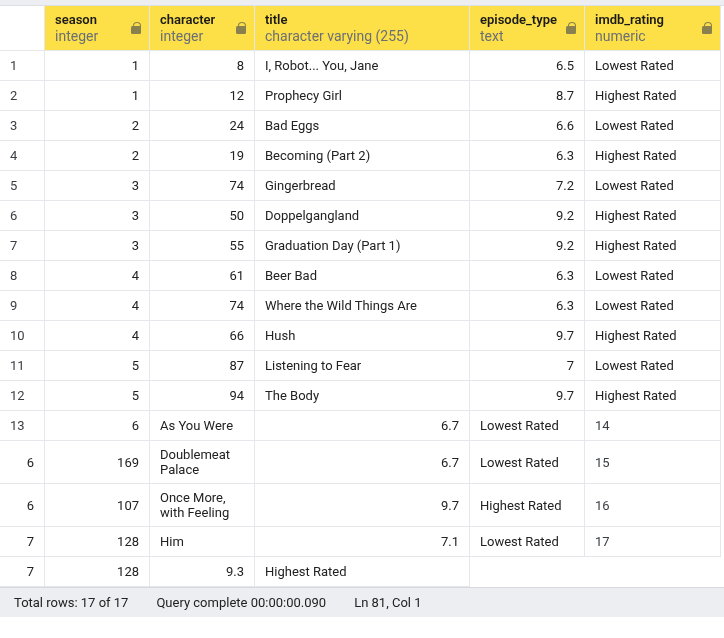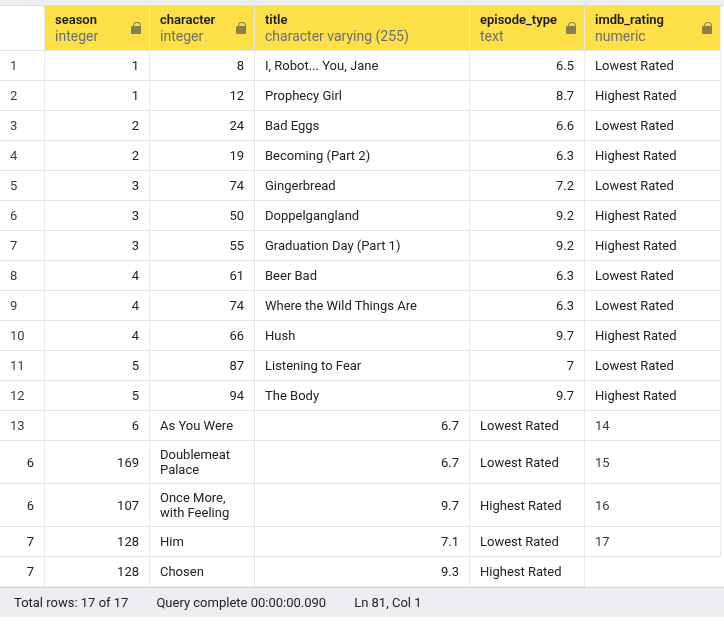--- a/index.html
+++ b/index.html
@@ -208,21 +208,20 @@
     <div class="cell txt">Highest Rated</div>
     <div class="rownum">16</div>
     <div class="cell num">7</div>
     <div class="cell num">128</div>
     <div class="cell txt">Him</div>
     <div class="cell num">7.1</div>
     <div class="cell txt">Lowest Rated</div>
     <div class="rownum">17</div>
     <div class="cell num">7</div>
     <div class="cell num">128</div>
-    <div class="cell txt">Chosen</div>
     <div class="cell num">9.3</div>
     <div class="cell txt">Highest Rated</div>
   </div>
 
 <div class="statusbar">
   <span class="sp">Total rows: 17 of 17</span>
   <span class="sp">Query complete 00:00:00.090</span>
   <span class="sp">Ln 81, Col 1</span>
 </div>
 

